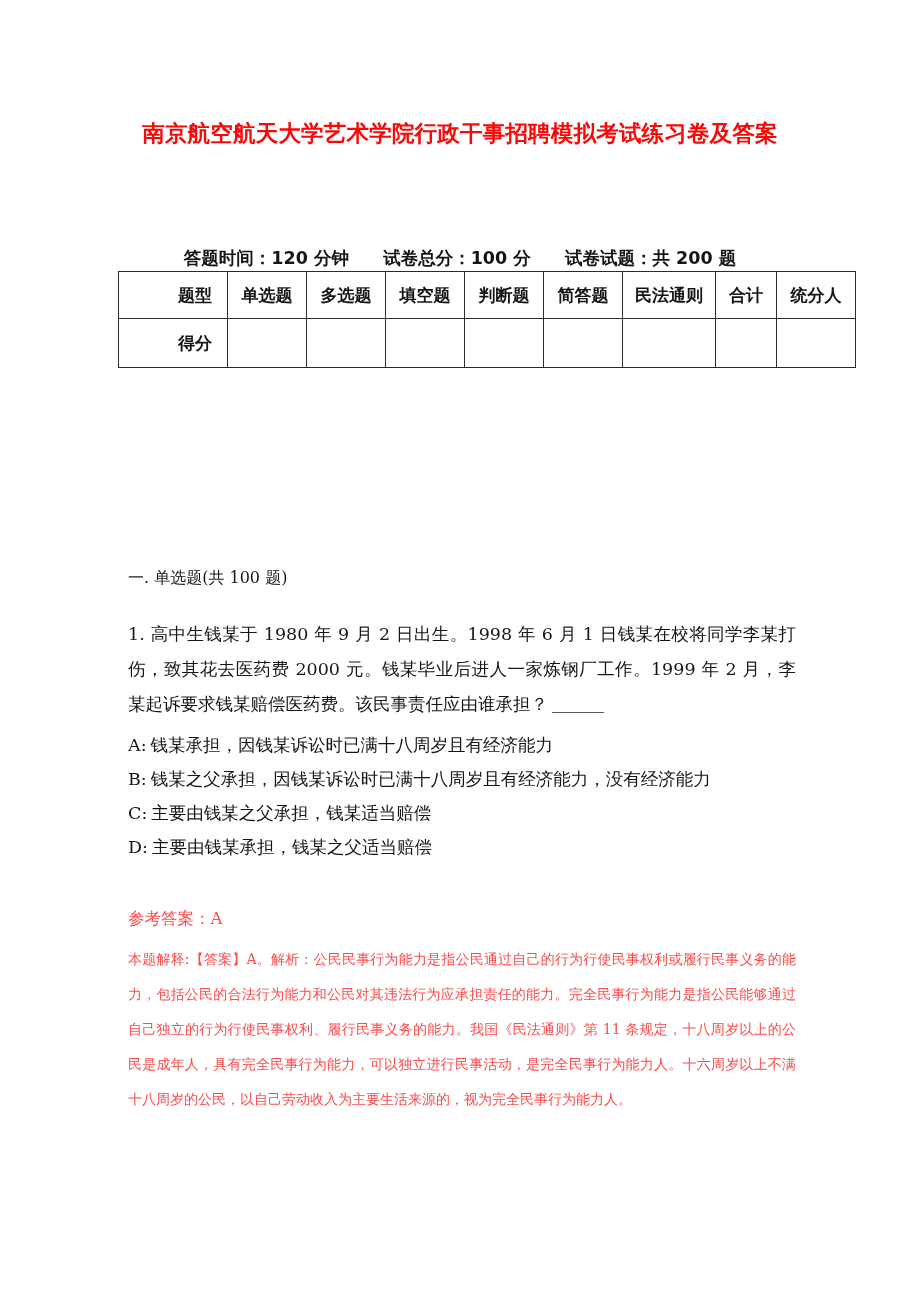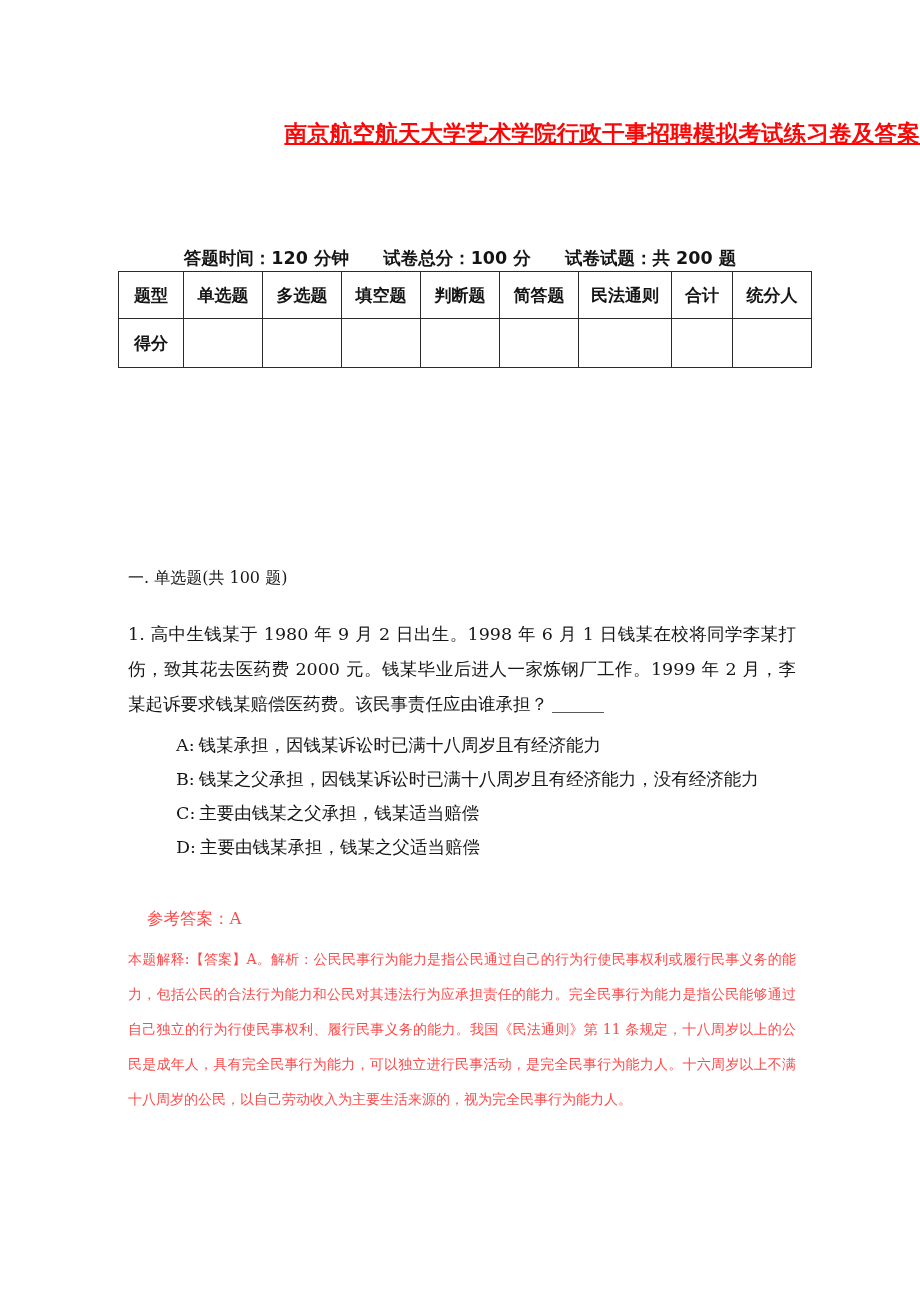--- a/index.html
+++ b/index.html
@@ -21,28 +21,27 @@
     box-sizing: border-box;
     position: relative;
   }
 
   
   .doc-title {
     position: absolute;
     left: 0;
     top: 118px;
     width: 920px;
-    text-align: right;
+    text-align: center;
     color: #fb0707;
     font-family: "DejaVu Sans", "Liberation Sans", sans-serif;
     font-weight: bold;
     font-size: 22.5px;
     letter-spacing: 0.2px;
     white-space: nowrap;
-    text-decoration: underline;
   }
 
   
   .exam-meta {
     position: absolute;
     left: 0;
     top: 218px;
     width: 920px;
     text-align: center;
     font-family: "DejaVu Sans", "Liberation Sans", sans-serif;
@@ -71,21 +70,21 @@
     border: 1px solid #2b2b2b;
     height: 46px;
     text-align: center;
     vertical-align: middle;
     font-family: "DejaVu Sans", "Liberation Sans", sans-serif;
     font-weight: bold;
     font-size: 17px;
     color: #141414;
     padding: 0;
   }
-  table.score-table td.col-label { width: 64px; }
+  table.score-table td.col-label { width: 64px; padding-left: 44px; }
   table.score-table td.col-wide  { width: 78px; }
   table.score-table td.col-doc   { width: 92px; }
   table.score-table td.col-sum   { width: 60px; }
   table.score-table td.col-stat  { width: 78px; }
   table.score-table tr.row-score td { height: 48px; }
 
   
   .section-heading {
     position: absolute;
     left: 128px;
@@ -111,21 +110,20 @@
   .blank-line {
     display: inline-block;
     width: 52px;
     border-bottom: 1.5px solid #5a5a5a;
     vertical-align: -3px;
     margin-left: 4px;
   }
 
   .options {
     margin-top: 6px;
-    margin-left: 48px;
   }
   .option-row {
     font-size: 17.5px;
     line-height: 34px;
     color: #161616;
     white-space: nowrap;
   }
   .option-key { margin-right: 4px; }
 
   
@@ -133,21 +131,20 @@
     position: absolute;
     left: 128px;
     top: 903px;
     width: 668px;
     color: #fd4b4b;
   }
   .answer-line {
     font-size: 16.5px;
     line-height: 31px;
     white-space: nowrap;
-    margin-left: 19px;
   }
   .explanation {
     margin-top: 8px;
     font-size: 14px;
     line-height: 35px;
     text-align: justify;
   }
 </style>
 </head>
 <body>

